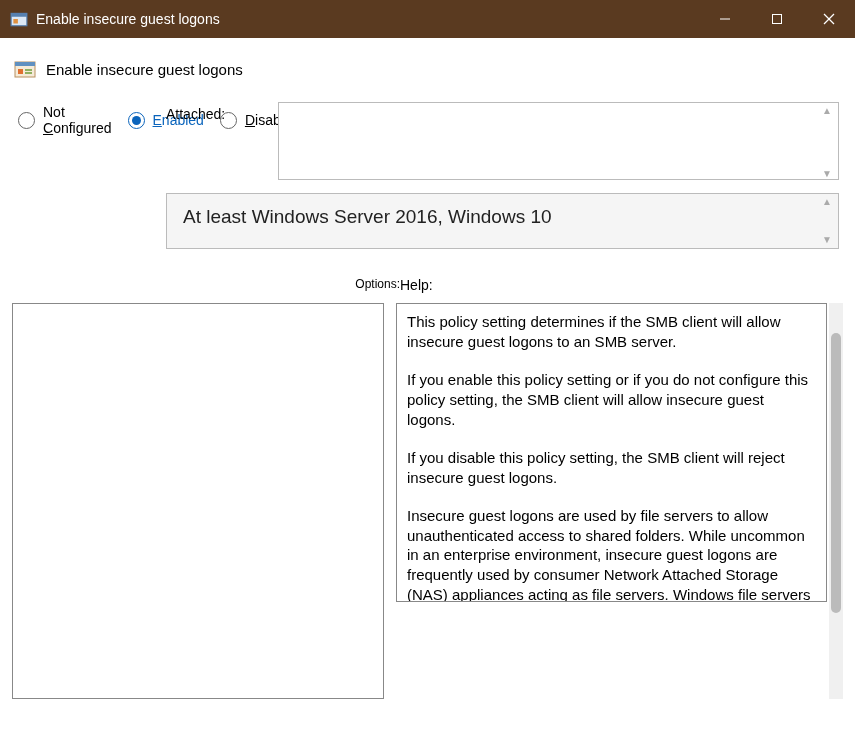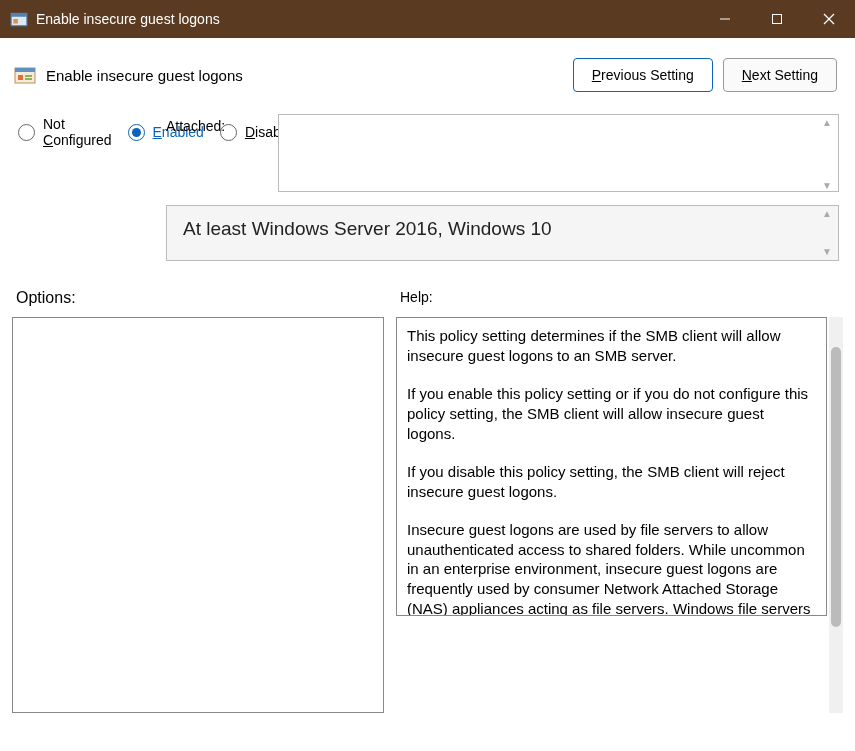--- a/index.html
+++ b/index.html
@@ -32,21 +32,21 @@
     .field-row { display: flex; }
     .field-label { width: 112px; font-size: 14px; padding-top: 4px; }
     .textarea-wrap { flex: 1; position: relative; }
     .textarea { width: 100%; border: 1px solid #bbb; background: #fff; font-family: inherit; font-size: 14px; resize: none; padding: 6px 26px 6px 8px; }
     .comment-box { height: 78px; }
     .supported-box { height: 56px; background: #f5f5f5; }
     .supported-text { padding: 6px 8px; font-size: 19px; color: #222; }
     .sb-arrows { position: absolute; right: 2px; top: 0; bottom: 0; width: 20px; display: flex; flex-direction: column; justify-content: space-between; padding: 3px 0; }
     .sb-arrow { color: #aaa; font-size: 10px; text-align: center; line-height: 12px; }
     .panels-header { display: flex; margin-top: 22px; margin-bottom: 10px; padding: 0 6px; }
-    .panels-header .opt-label { width: 384px; font-size: 16px; }
+    .panels-header .opt-label { width: 384px; font-size: 12px; text-align: right; }
     .panels-header .help-label { font-size: 14px; }
     .panels { display: flex; gap: 12px; flex: 1; min-height: 0; padding: 0 2px; position: relative; }
     .options-panel { width: 372px; border: 1px solid #888; background: #fff; height: 396px; }
     .help-wrap { flex: 1; position: relative; display: flex; }
     .help-panel { flex: 1; border: 1px solid #888; background: #fff; padding: 8px 10px; font-size: 15px; line-height: 1.33; overflow: hidden; height: 299px; }
     .help-panel p { margin-bottom: 18px; }
     .help-panel p:last-child { margin-bottom: 0; }
     .main-scrollbar { width: 14px; background: #f0f0f0; display: flex; flex-direction: column; height: 396px; margin-left: 2px; }
     .scroll-thumb { width: 10px; background: #bbb; border-radius: 5px; margin: 0 auto; }
   </style>
@@ -88,24 +88,20 @@
     <span class="header-icon">
       <svg viewBox="0 0 22 22">
           <rect x="1" y="4" width="20" height="15" fill="#f5ebd8" stroke="#b89060" stroke-width="1"></rect>
           <rect x="1" y="4" width="20" height="4" fill="#6090c0"></rect>
           <rect x="4" y="11" width="5" height="5" fill="#e07030"></rect>
           <rect x="11" y="11" width="7" height="2" fill="#90b060"></rect>
           <rect x="11" y="14" width="7" height="2" fill="#90b060"></rect>
         </svg>
     </span>
     <span class="header-title">Enable insecure guest logons</span>
-    <div class="nav-buttons">
-      <button class="nav-btn primary"><span class="mn">P</span><span>revious Setting</span></button>
-      <button class="nav-btn"><span class="mn">N</span><span>ext Setting</span></button>
-    </div>
   </div>
 
   <div class="config-row">
     <div class="config-left">
       <div class="radio-group">
         <div class="radio">
           <span class="radio-circle"></span>
           <span class="lbl"><span>Not </span><span class="mn">C</span><span>onfigured</span></span>
         </div>
         <div class="radio selected">

